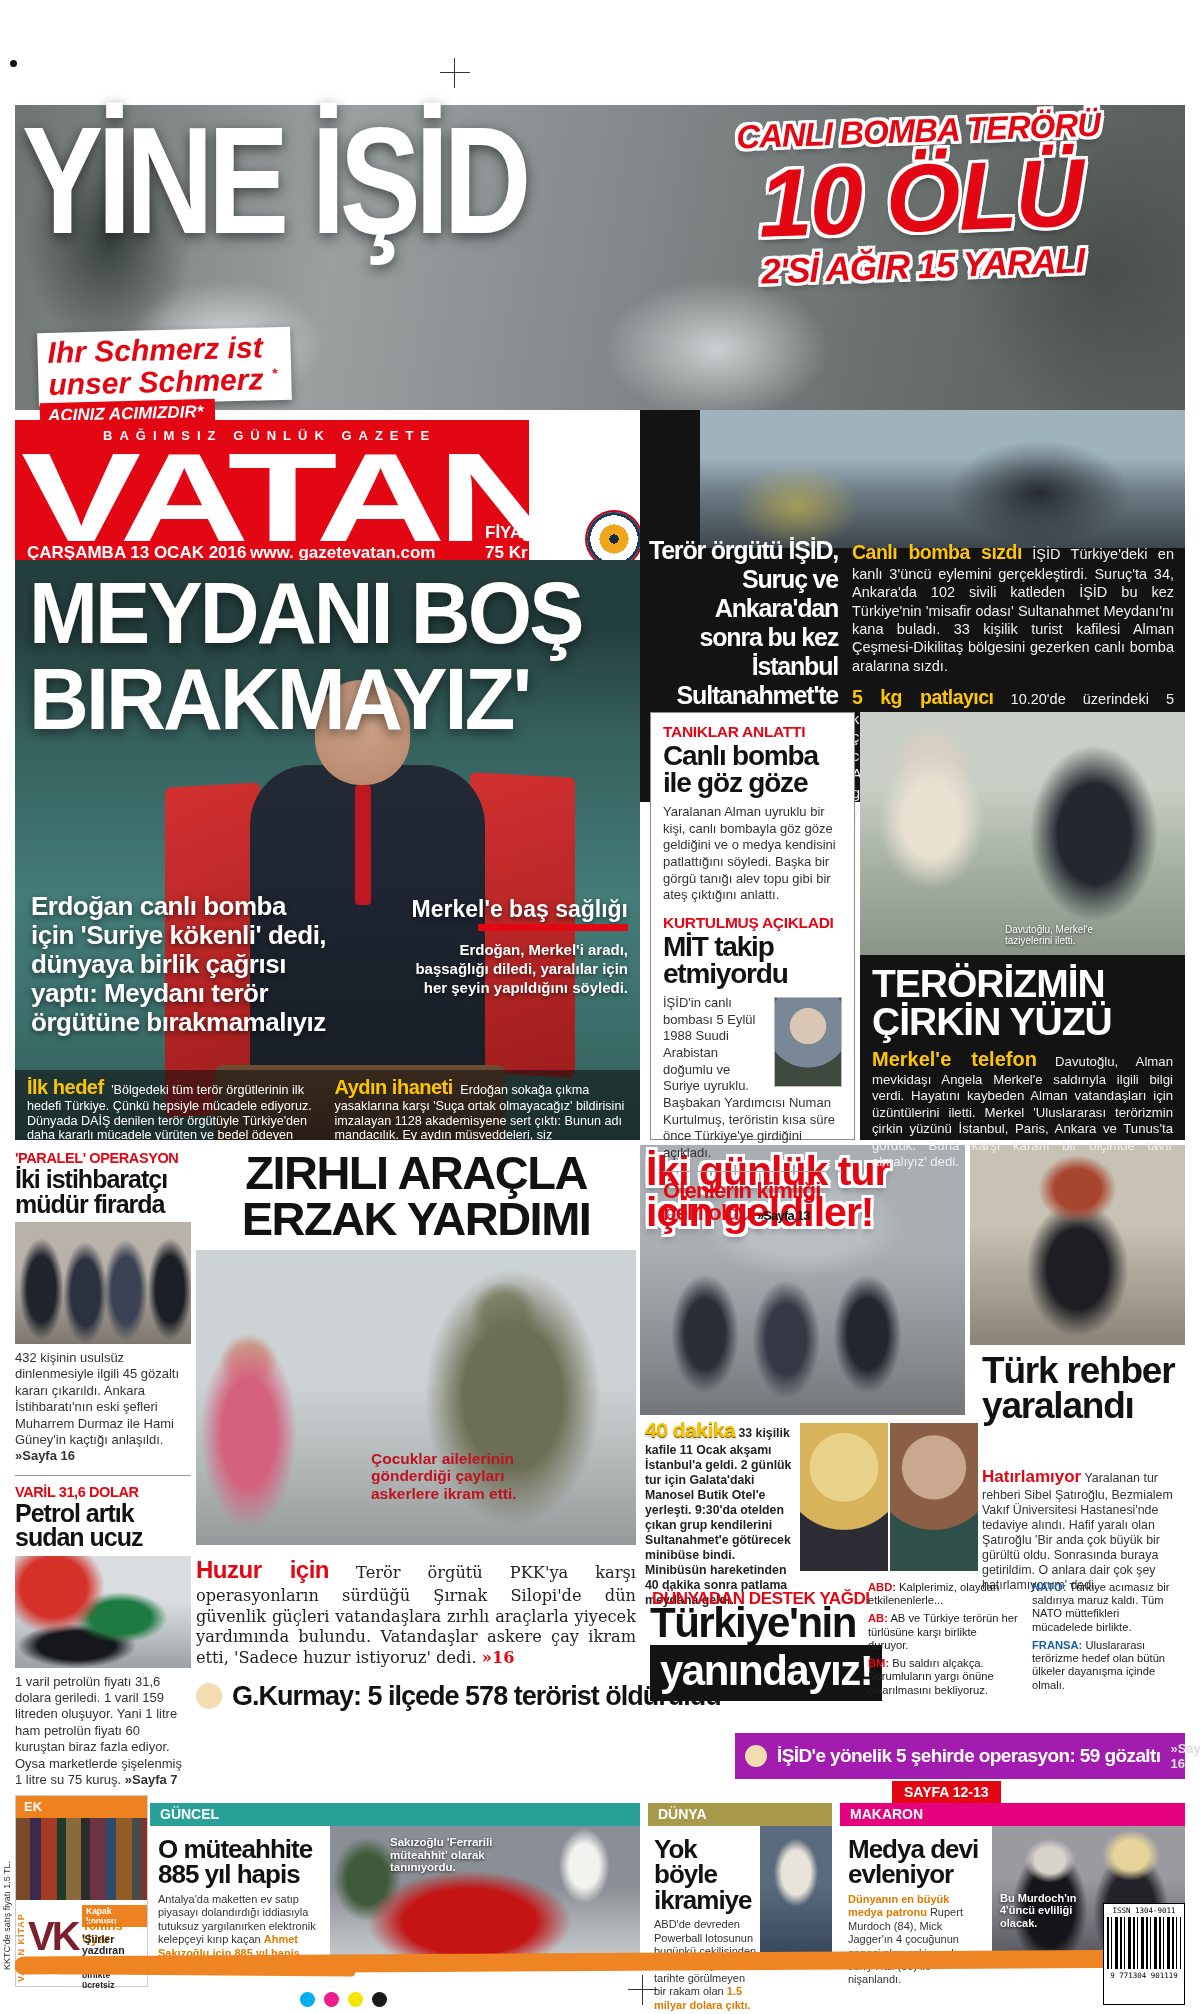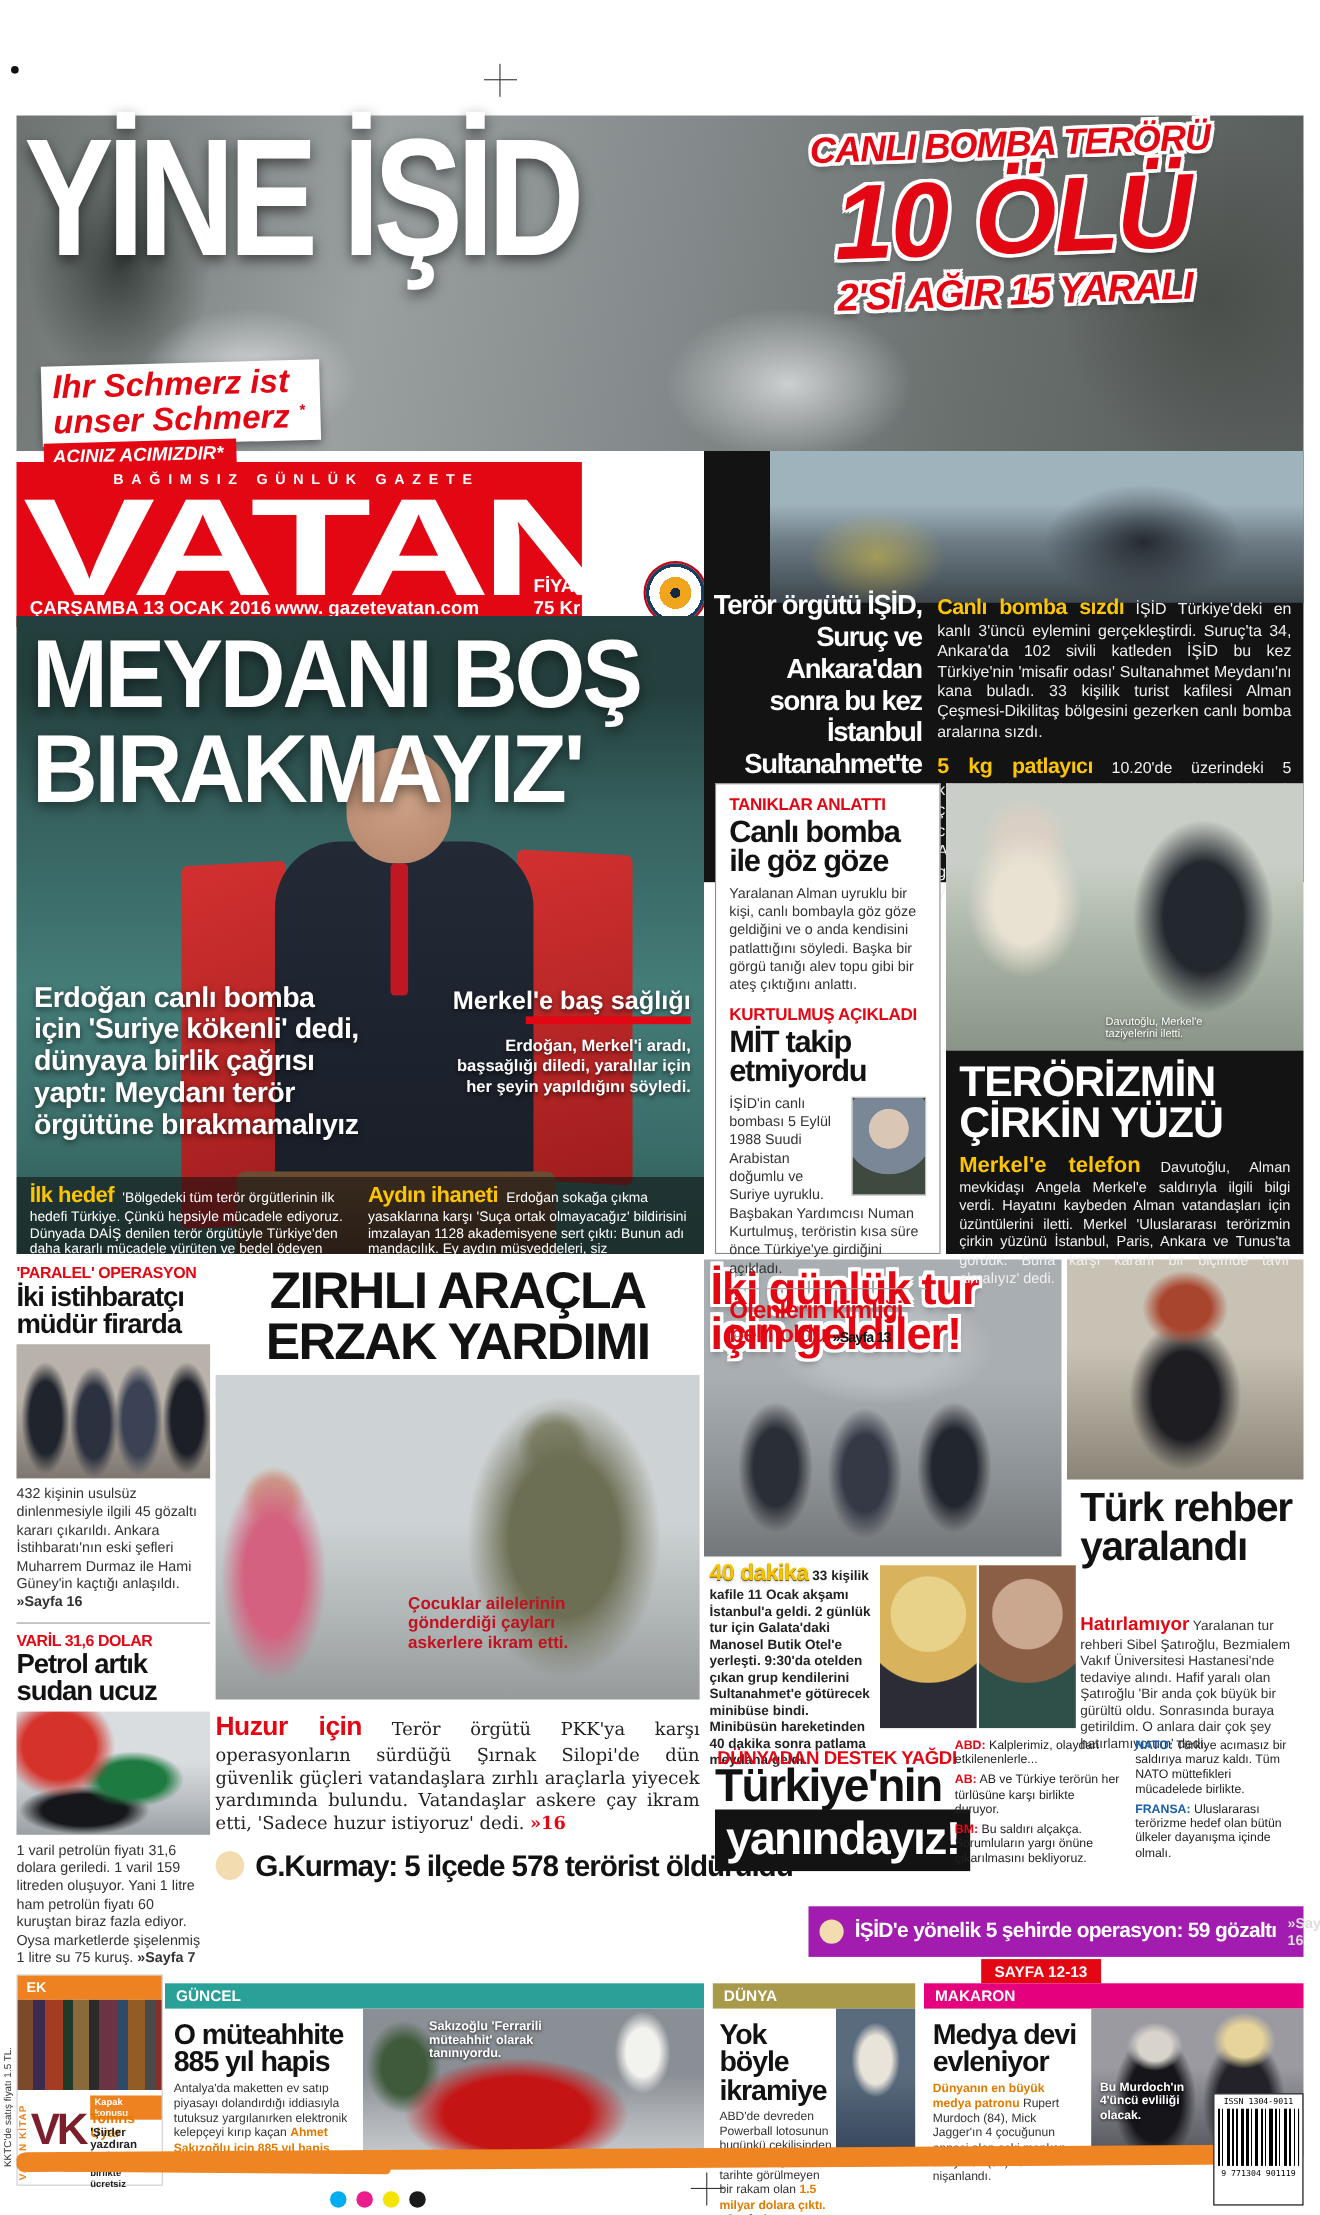--- a/index.html
+++ b/index.html
@@ -318,21 +318,21 @@
         <span class="strip-lead">Aydın ihaneti</span>
         <span>Erdoğan sokağa çıkma yasaklarına karşı 'Suça ortak olmayacağız' bildirisini imzalayan 1128 akademisyene sert çıktı: Bunun adı mandacılık. Ey aydın müsveddeleri, siz karanlıksınız. Haddinizi bilin. Devletin ekmeğini yiyip düşmanlık eden ceza almalı.</span>
         
       </div>
     </div>
   </div>
 
   <div class="abs" id="witness">
     <div class="kicker">TANIKLAR ANLATTI</div>
     <div class="colhead">Canlı bomba ile göz göze</div>
-    <div class="colbody">Yaralanan Alman uyruklu bir kişi, canlı bombayla göz göze geldiğini ve o anda kendisini patlattığını söyledi. Başka bir görgü tanığı alev topu gibi bir ateş çıktığını anlattı.</div>
+    <div class="colbody">Yaralanan Alman uyruklu bir kişi, canlı bombayla göz göze geldiğini ve o medya kendisini patlattığını söyledi. Başka bir görgü tanığı alev topu gibi bir ateş çıktığını anlattı.</div>
     <div style="height:10px;"></div>
     <div class="kicker">KURTULMUŞ AÇIKLADI</div>
     <div class="colhead">MİT takip etmiyordu</div>
     <div class="colbody">
       <div id="kurtulmus-photo"></div>
       <span>İŞİD'in canlı bombası 5 Eylül 1988 Suudi Arabistan doğumlu ve Suriye uyruklu. Başbakan Yardımcısı Numan Kurtulmuş, teröristin kısa süre önce Türkiye'ye girdiğini açıkladı.</span>
     </div>
     <hr>
     <div id="dead-head">
       <span>Ölenlerin kimliği belli oldu</span>

